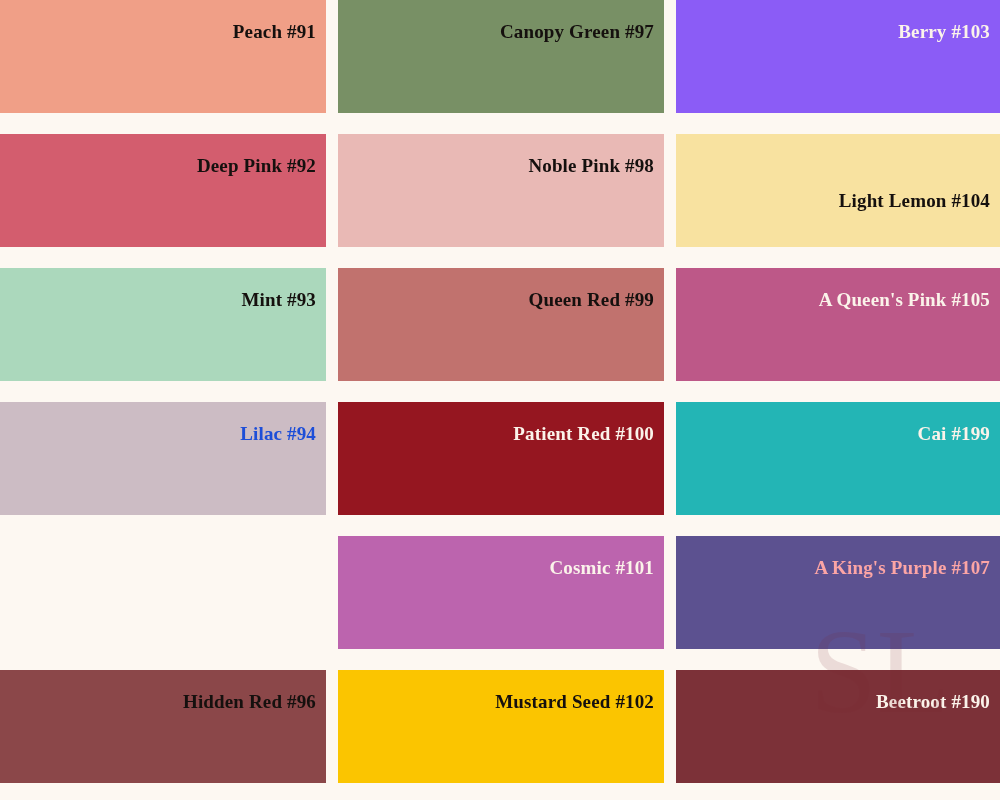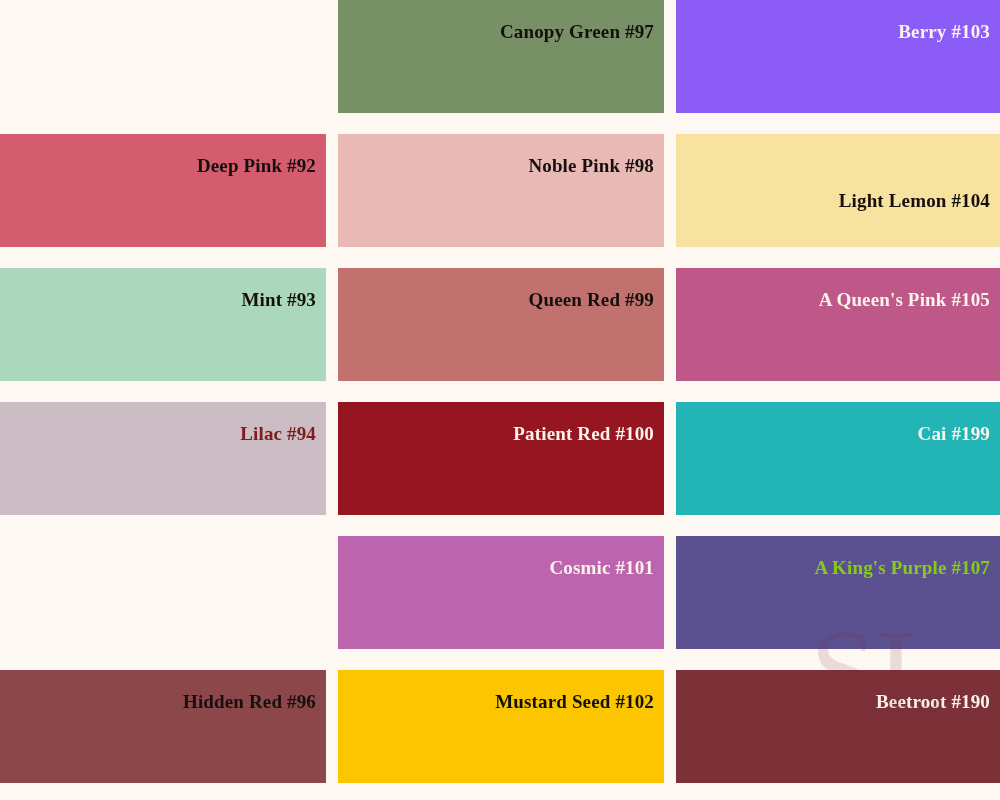--- a/index.html
+++ b/index.html
@@ -78,28 +78,31 @@
     letter-spacing: 4px;
     color: #f3e6dc;
     font-family: "Liberation Serif", "DejaVu Serif", serif;
   }
 </style>
 </head>
 <body>
 
 <div id="palette-board" style="background: rgb(253, 248, 242);">
 
+  <div class="swatch col-1" style="grid-row: 1; background-color: rgb(240, 159, 135);">
+      <span class="swatch-label label-dark" style="color: rgb(21, 16, 14);">Peach #91</span>
+    </div>
     <div class="swatch col-1" style="grid-row: 2; background-color: rgb(211, 93, 110);">
       <span class="swatch-label label-dark" style="color: rgb(21, 16, 14);">Deep Pink #92</span>
     </div>
     <div class="swatch col-1" style="grid-row: 3; background-color: rgb(171, 216, 188);">
       <span class="swatch-label label-dark" style="color: rgb(21, 16, 14);">Mint #93</span>
     </div>
     <div class="swatch col-1" style="grid-row: 4; background-color: rgb(204, 188, 196);">
-      <span class="swatch-label label-dark" style="color: #7f1d1d;">Lilac #94</span>
+      <span class="swatch-label label-dark" style="color: #1d4ed8;">Lilac #94</span>
     </div>
     <div class="swatch col-1" style="grid-row: 6; background-color: rgb(139, 71, 73);">
       <span class="swatch-label label-dark" style="color: rgb(21, 16, 14);">Hidden Red #96</span>
     </div>
     <div class="swatch col-2" style="grid-row: 1; background-color: rgb(120, 144, 101);">
       <span class="swatch-label label-dark" style="color: rgb(21, 16, 14);">Canopy Green #97</span>
     </div>
     <div class="swatch col-2" style="grid-row: 2; background-color: rgb(233, 185, 181);">
       <span class="swatch-label label-dark" style="color: rgb(21, 16, 14);">Noble Pink #98</span>
     </div>
@@ -121,21 +124,21 @@
     <div class="swatch col-3" style="grid-row: 2; background-color: rgb(248, 226, 160);">
       <span class="swatch-label label-dark" style="color: rgb(21, 16, 14); margin-top: 35px;">Light Lemon #104</span>
     </div>
     <div class="swatch col-3" style="grid-row: 3; background-color: rgb(189, 88, 136);">
       <span class="swatch-label label-light" style="color: rgb(251, 243, 234);">A Queen's Pink #105</span>
     </div>
     <div class="swatch col-3" style="grid-row: 4; background-color: rgb(35, 181, 181);">
       <span class="swatch-label label-light" style="color: rgb(251, 243, 234);">Cai #199</span>
     </div>
     <div class="swatch col-3" style="grid-row: 5; background-color: rgb(92, 81, 144);">
-      <span class="swatch-label label-light" style="color: #84cc16;">A King's Purple #107</span>
+      <span class="swatch-label label-light" style="color: #fca5a5;">A King's Purple #107</span>
     </div>
     <div class="swatch col-3" style="grid-row: 6; background-color: rgb(124, 49, 56);">
       <span class="swatch-label label-light" style="color: rgb(251, 243, 234);">Beetroot #190</span>
     </div>
     <div id="watermark">
     <svg viewBox="0 0 200 160" xmlns="http://www.w3.org/2000/svg">
       <text x="100" y="100" text-anchor="middle" font-family="Liberation Serif, DejaVu Serif, serif" font-size="120" fill="#7a2430">SL</text>
     </svg>
   </div>
 </div>

